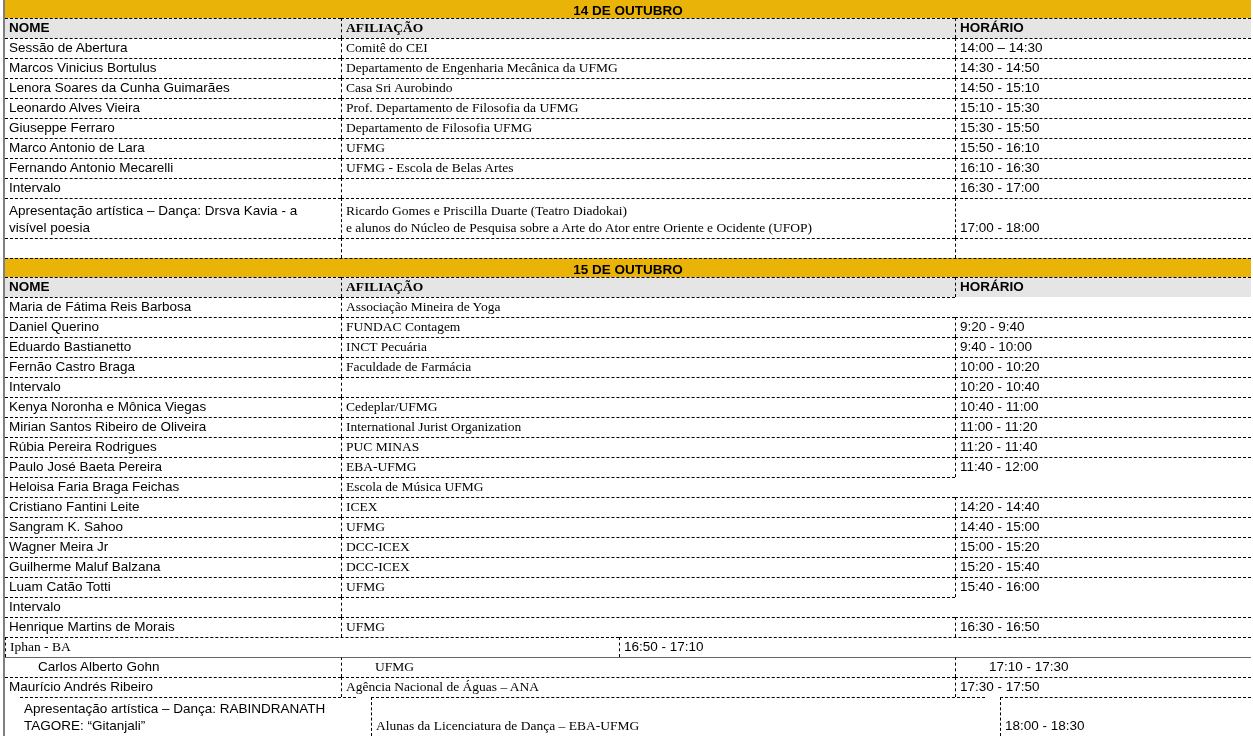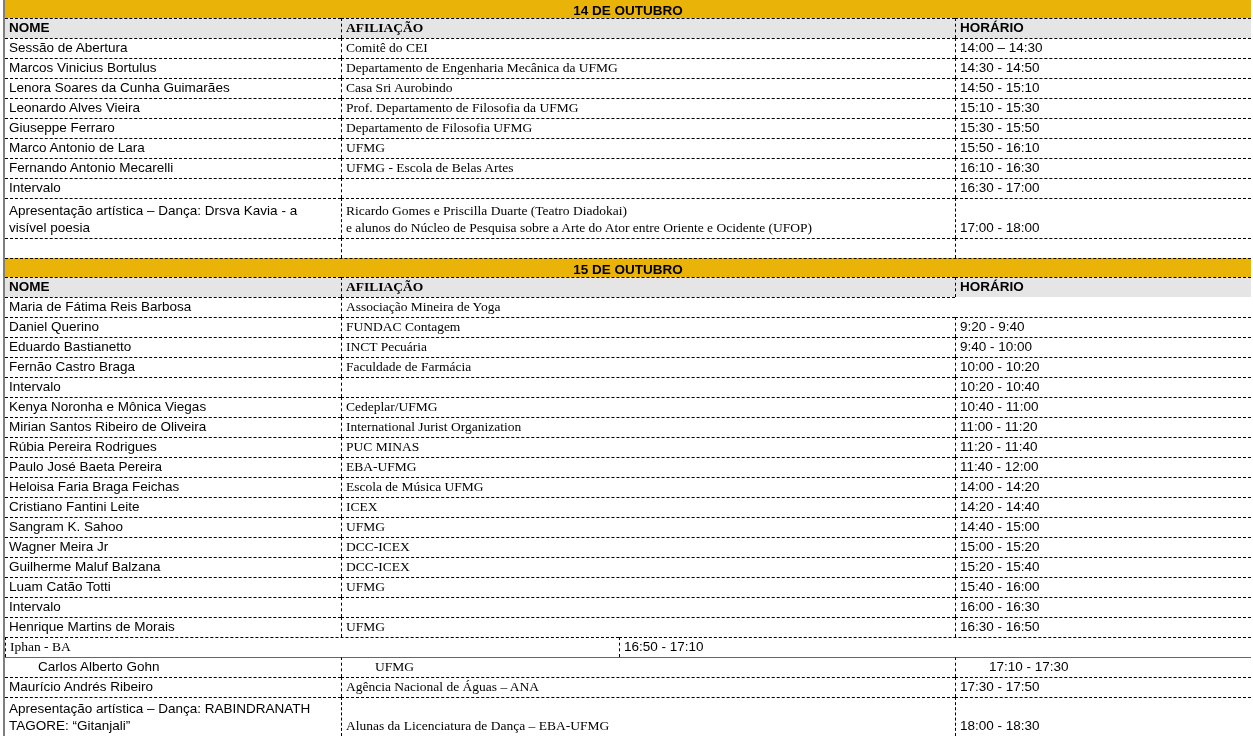--- a/index.html
+++ b/index.html
@@ -51,21 +51,21 @@
   }
   .c0 { width: 336px; }
   .c1 { width: 614px; border-left: 1px dashed #000000; font-family: Liberation Serif, serif; }
   .c2 { flex: 1; border-left: 1px dashed #000000; }
   .head-row .cell {
     background: #e5e5e5;
     font-weight: bold;
   }
   .h20 .cell { height: 20px; }
   .h40 .cell { height: 40px; }
-  .h39 .cell { height: 39px; }
+  .h39 .cell { height: 39px; margin-left: 15px; }
   .solid-top .cell { border-top: 1px solid #666666; padding-left: 33px; }
 </style>
 </head>
 <body>
 
 <div class="sheet" id="sheet">
     <div class="date-row">14 DE OUTUBRO</div>
     <div class="row head-row h20">
       <div class="cell c0">NOME</div>
       <div class="cell c1">AFILIAÇÃO</div>
@@ -169,21 +169,20 @@
       <div class="cell c2">11:20 - 11:40</div>
     </div>
     <div class="row h20">
       <div class="cell c0">Paulo José Baeta Pereira</div>
       <div class="cell c1">EBA-UFMG</div>
       <div class="cell c2">11:40 - 12:00</div>
     </div>
     <div class="row h20">
       <div class="cell c0">Heloisa Faria Braga Feichas</div>
       <div class="cell c1">Escola de Música UFMG</div>
-      <div class="cell c2">14:00 - 14:20</div>
     </div>
     <div class="row h20">
       <div class="cell c0">Cristiano Fantini Leite</div>
       <div class="cell c1">ICEX</div>
       <div class="cell c2">14:20 - 14:40</div>
     </div>
     <div class="row h20">
       <div class="cell c0">Sangram K. Sahoo</div>
       <div class="cell c1">UFMG</div>
       <div class="cell c2">14:40 - 15:00</div>
@@ -199,21 +198,20 @@
       <div class="cell c2">15:20 - 15:40</div>
     </div>
     <div class="row h20">
       <div class="cell c0">Luam Catão Totti</div>
       <div class="cell c1">UFMG</div>
       <div class="cell c2">15:40 - 16:00</div>
     </div>
     <div class="row h20">
       <div class="cell c0">Intervalo</div>
       <div class="cell c1"></div>
-      <div class="cell c2">16:00 - 16:30</div>
     </div>
     <div class="row h20">
       <div class="cell c0">Henrique Martins de Morais</div>
       <div class="cell c1">UFMG</div>
       <div class="cell c2">16:30 - 16:50</div>
     </div>
     <div class="row h20">
       <div class="cell c1">Iphan - BA</div>
       <div class="cell c2">16:50 - 17:10</div>
     </div>

